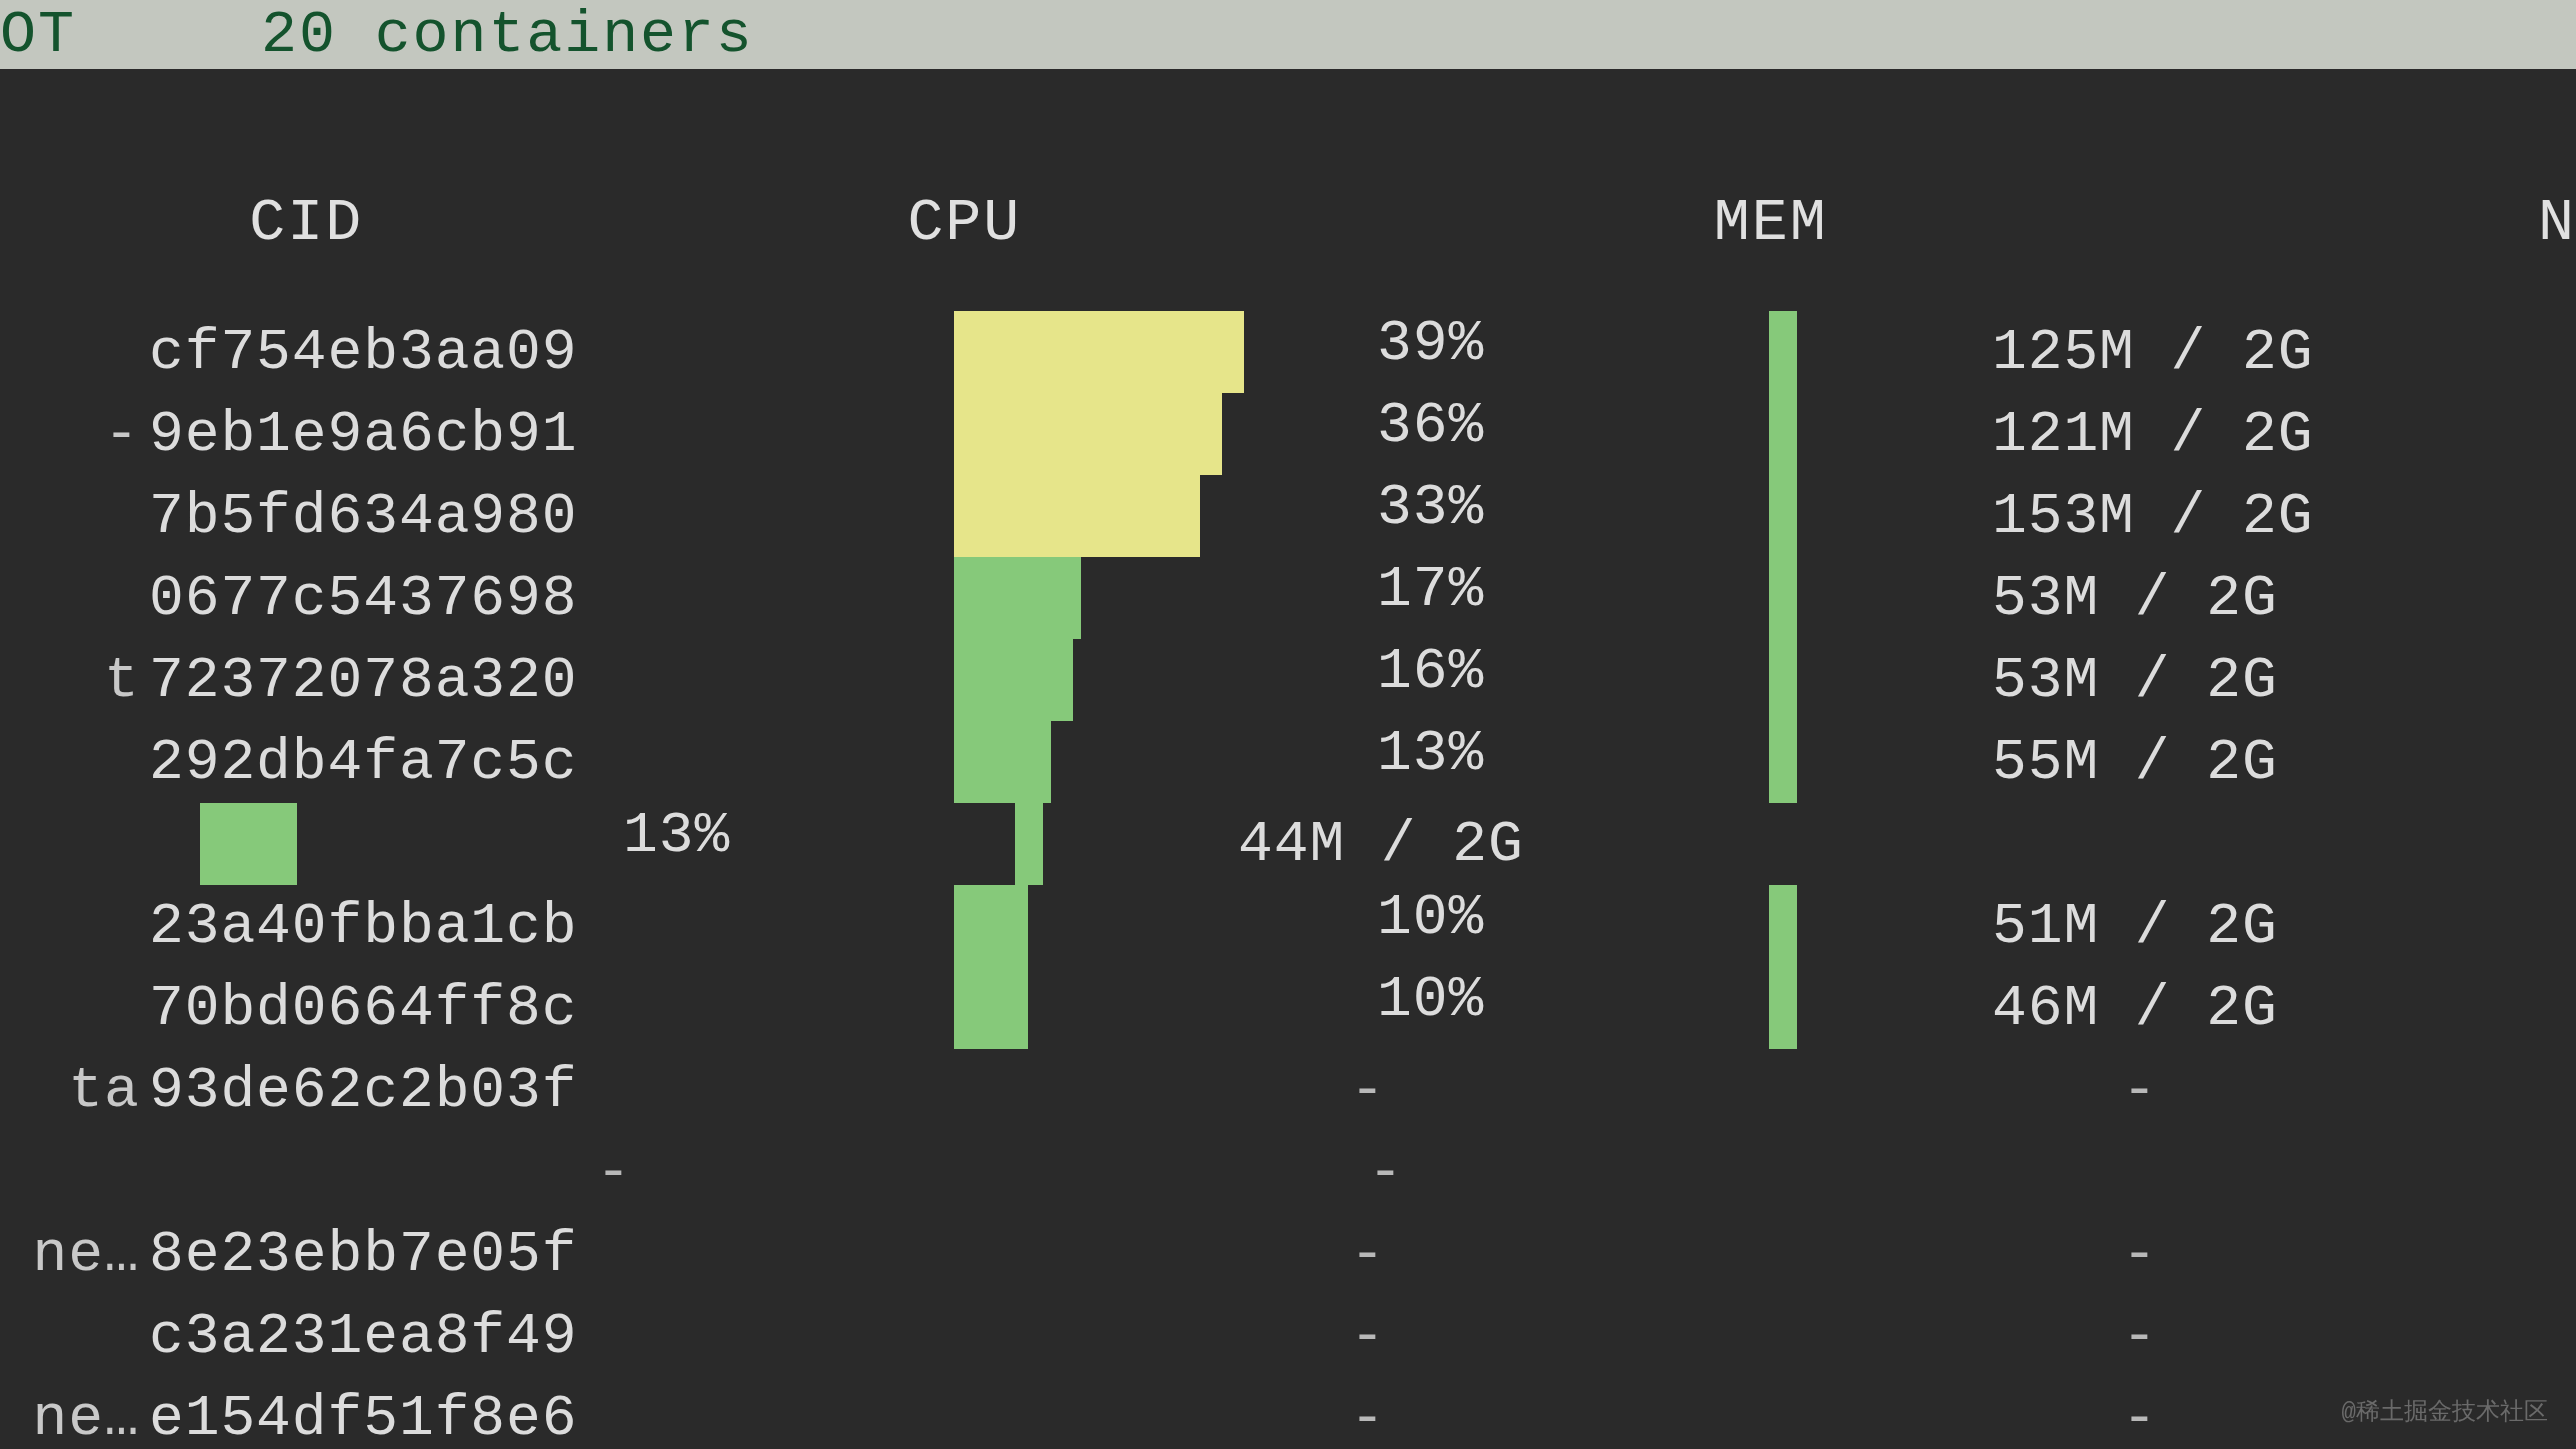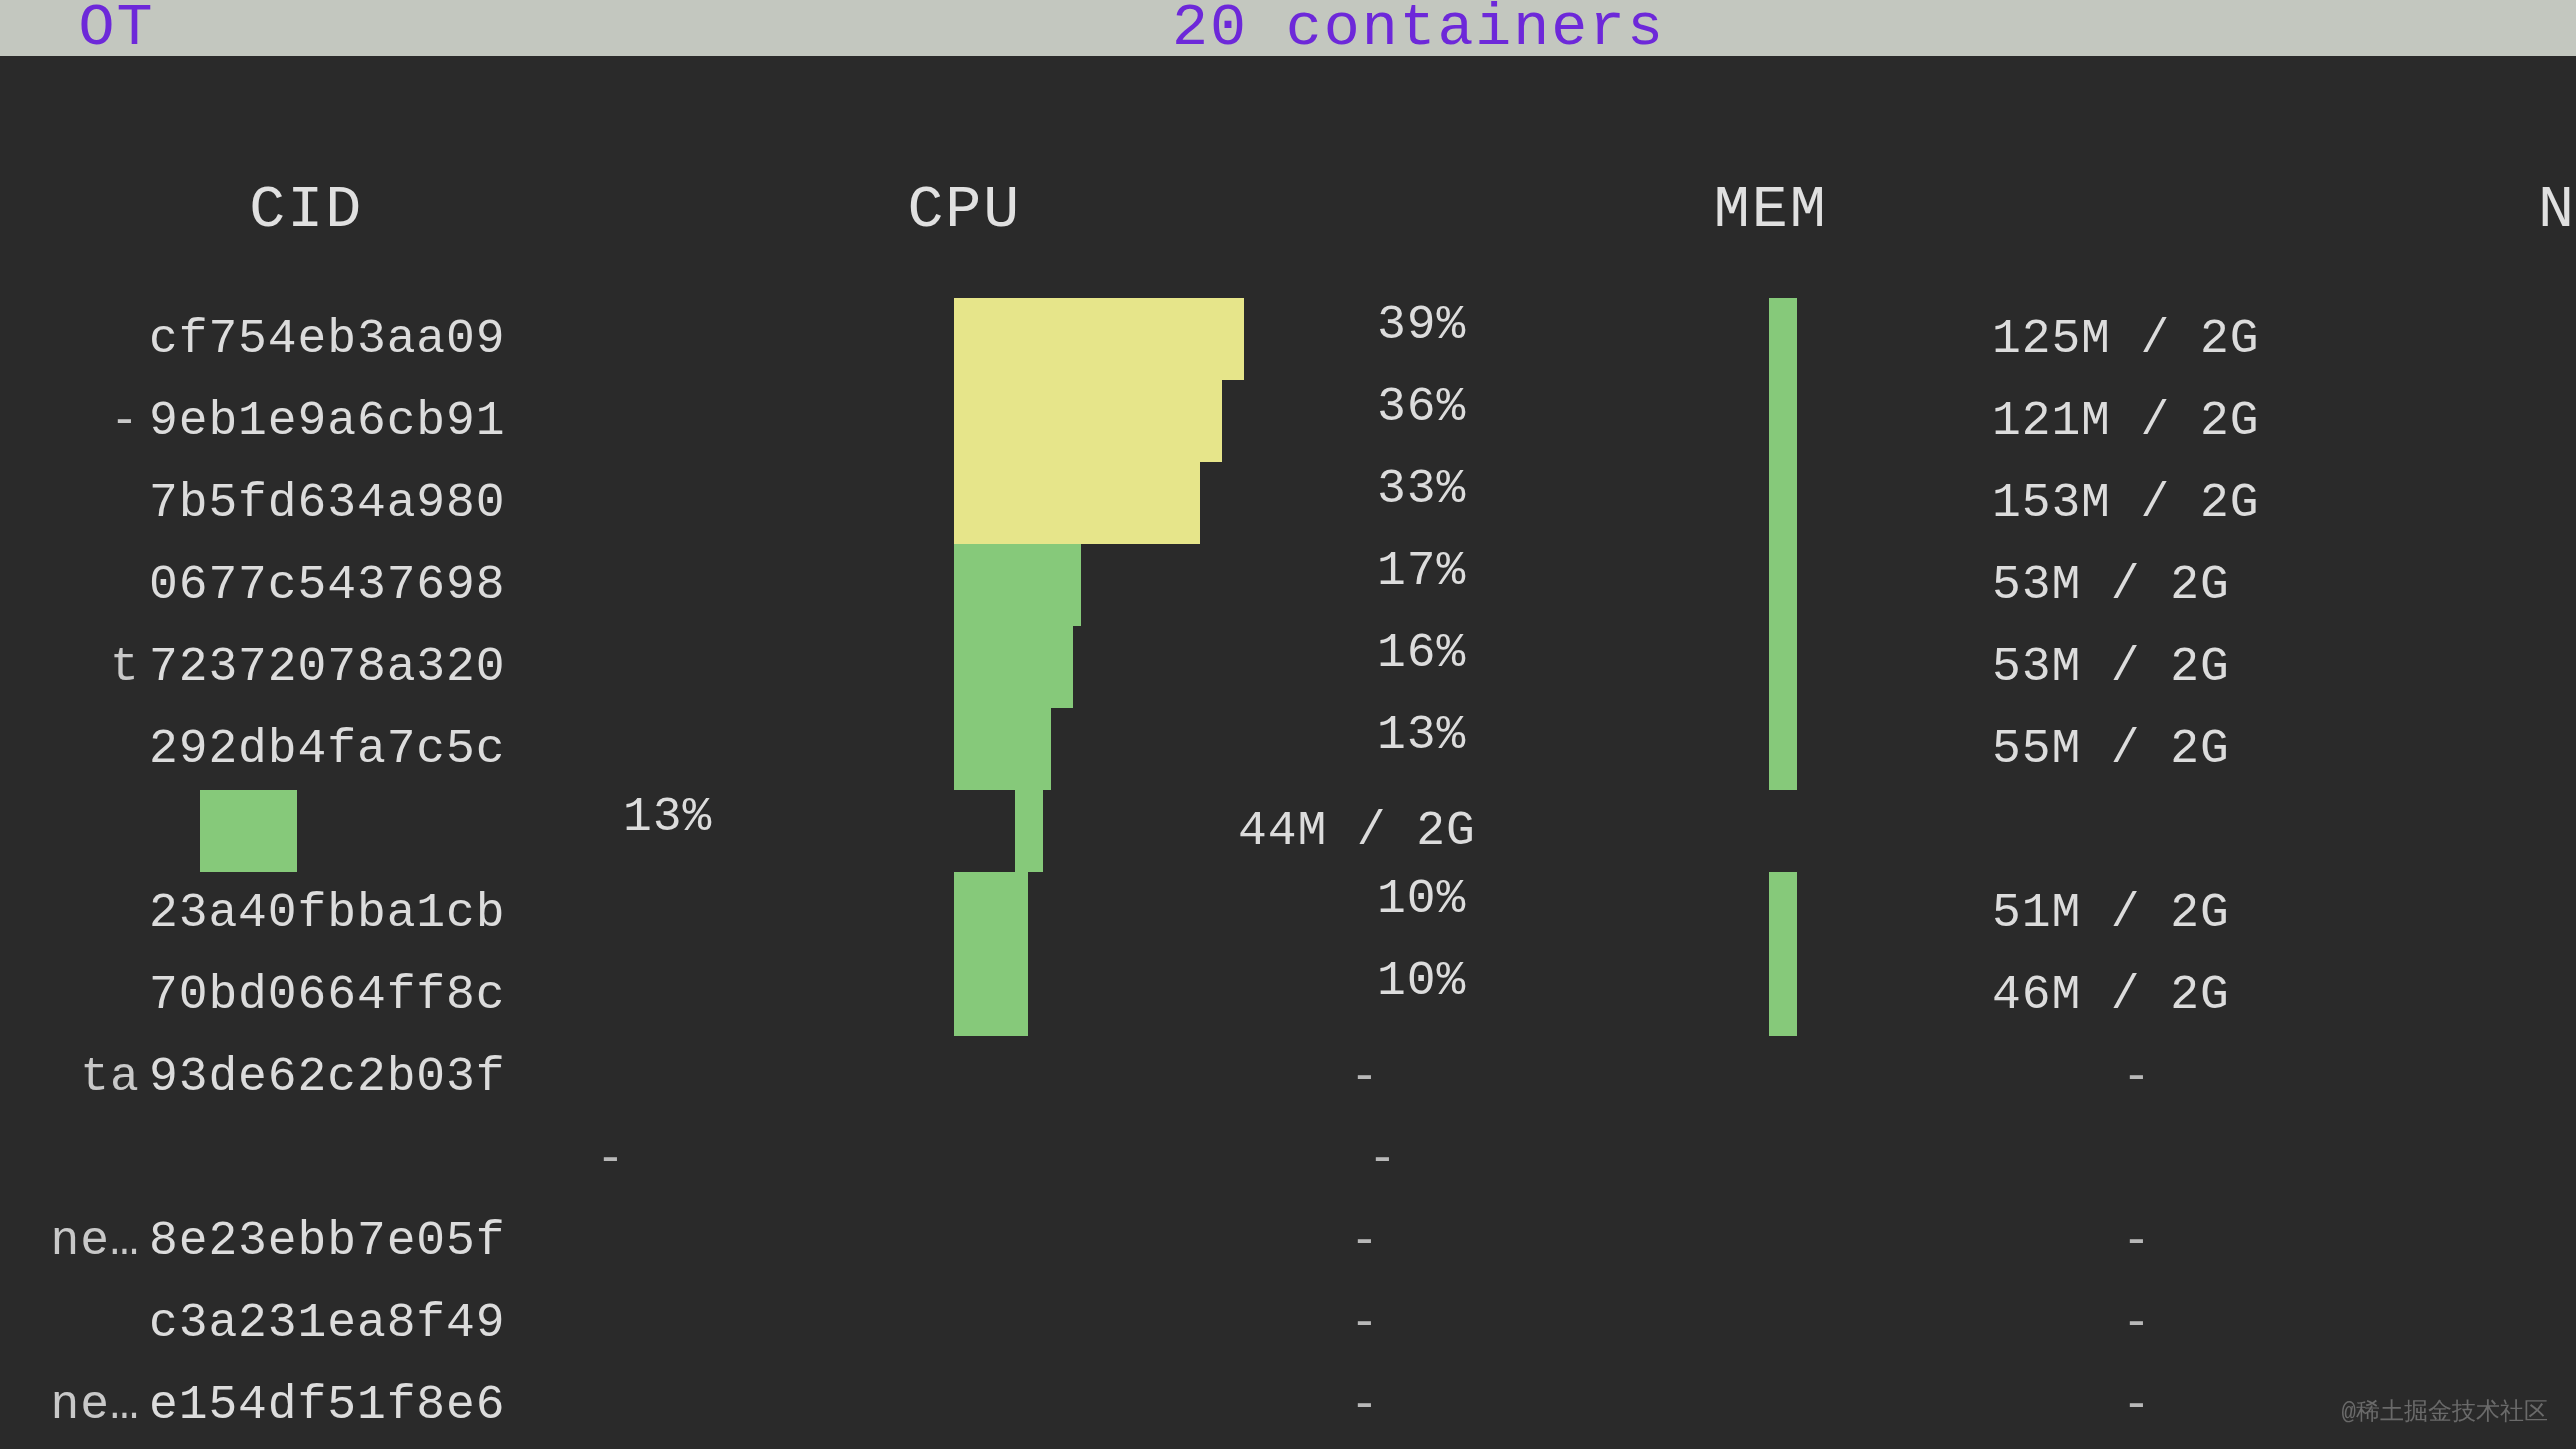--- a/index.html
+++ b/index.html
@@ -6,27 +6,26 @@
   html, body {
     width: 2576px;
     height: 1450px;
     background: #2a2a2a;
     font-family: "Menlo", "Consolas", "Courier New", monospace;
     color: #d0d0d0;
     overflow: hidden;
   }
   .header-bar {
     background: #c3c7bf;
-    color: #6d28d9;
-    height: 56px;
+    color: #14532d;
+    height: 69px;
     display: flex;
     align-items: center;
     font-size: 60px;
     letter-spacing: 1.9px;
-    text-align: center;
   }
   .header-bar .left-frag {
     padding-left: 0;
     width: 233px;
   }
   .header-bar .count {
     flex: 1;
     margin-left: 28px;
   }
   .columns-header {
@@ -45,21 +44,21 @@
   .col-mem  { width: 810px; }
   .col-n    { width: 56px; text-align: right; }
 
   .rows {
     padding-top: 37px;
   }
   .row {
     display: flex;
     align-items: center;
     height: 82px;
-    font-size: 48px;
+    font-size: 58px;
     letter-spacing: 0.9px;
   }
   .row .name {
     width: 149px;
     text-align: right;
     padding-right: 9.3px;
     color: #c8c8c8;
     white-space: nowrap;
     overflow: hidden;
   }

